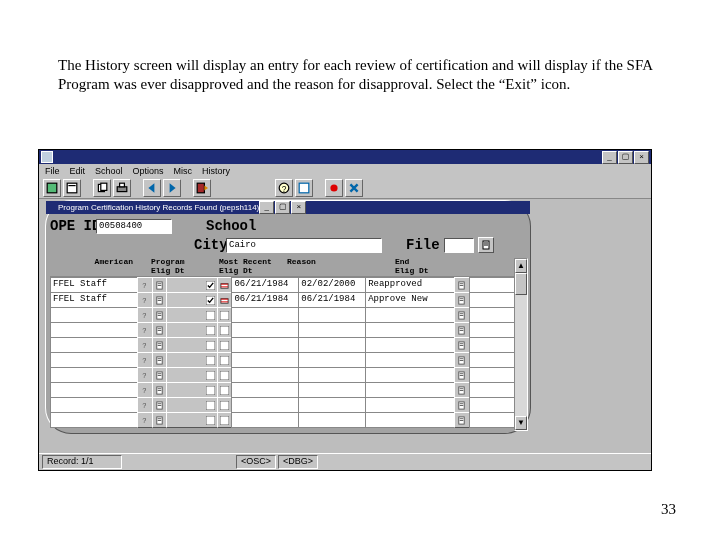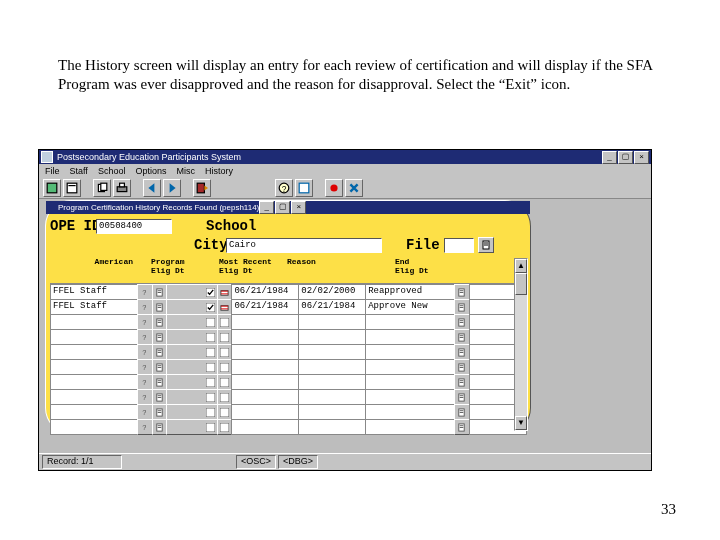--- a/index.html
+++ b/index.html
@@ -101,21 +101,21 @@
   }
   .tbtn svg { width: 12px; height: 12px; }
   .tsep { width: 8px; }
 
   .inner-window {
     position: absolute;
     left: 6px;
     top: 50px;
     width: 484px;
     height: 232px;
-    background: #fde047;
+    background: #a3a3a3;
     border-top: 1px solid #fff;
     border-left: 1px solid #fff;
     border-right: 1px solid #555;
     border-bottom: 1px solid #555;
     border-radius: 26px;
   }
   .inner-title {
     height: 13px;
     background: #1e2b74;
     color: #fff;
@@ -169,21 +169,21 @@
   .headers {
     display: flex;
     font-weight: bold;
     font-size: 8px;
     line-height: 9px;
     margin-top: 4px;
     gap: 0;
   }
   .hcell { padding: 0 1px; }
 
-  .grid { border-top: 1px solid #888; margin-top: 8px; }
+  .grid { border-top: 1px solid #888; margin-top: 1px; }
   .grid-row {
     display: flex;
     align-items: stretch;
     gap: 0;
   }
   .gcell {
     background: #fff;
     border: 1px solid #888;
     height: 14px;
     font-size: 9px;
@@ -274,32 +274,31 @@
 </style>
 </head>
 <body>
 
 <div class="intro">The History screen will display an entry for each review of certification and will display if the SFA Program was ever disapproved and the reason for disapproval. Select the “Exit” icon.</div>
 
 <div class="app-container">
 
   <div class="titlebar">
     <span class="ticon"></span>
-    <span>Postsecondary Education Participants System</span>
     <span class="spacer"></span>
     <div class="winbtns">
       <div class="winbtn">_</div>
       <div class="winbtn">▢</div>
       <div class="winbtn">×</div>
     </div>
   </div>
 
   <div class="menubar">
     <span>File</span>
-    <span>Staff</span>
+    <span>Edit</span>
     <span>School</span>
     <span>Options</span>
     <span>Misc</span>
     <span>History</span>
   </div>
 
   <div class="toolbar">
     <div class="tbtn">
         <svg viewBox="0 0 10 10">
           <rect x="1" y="1" width="8" height="8" fill="#5b7" stroke="#000"></rect>

